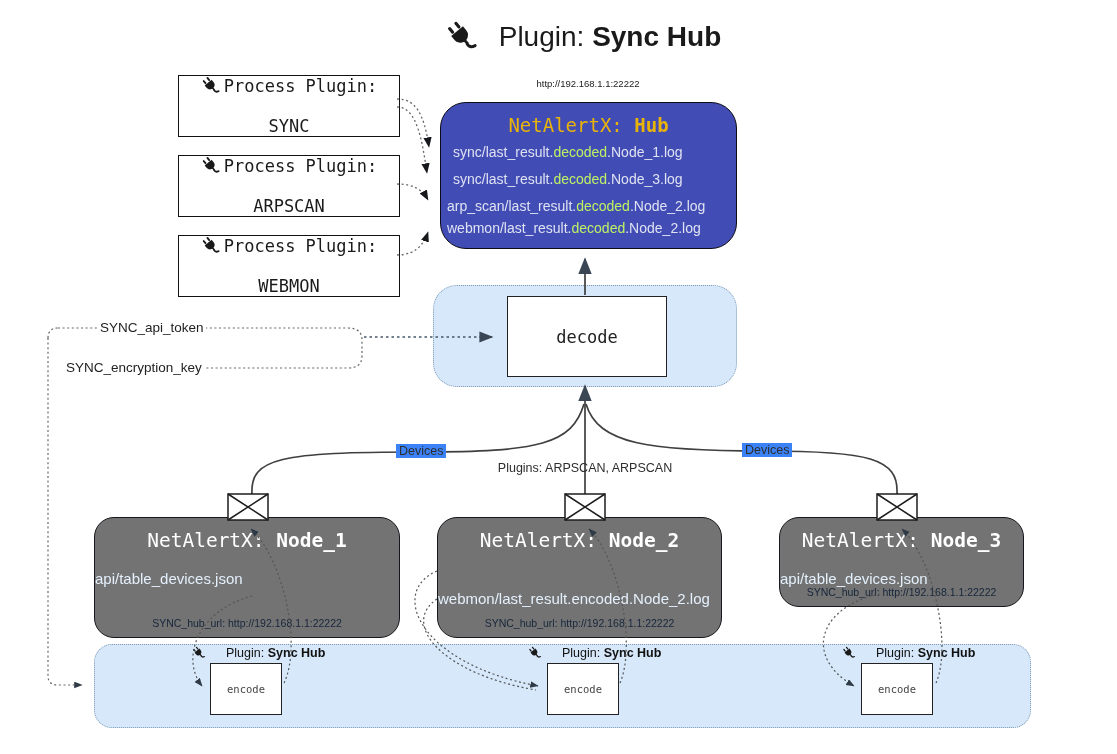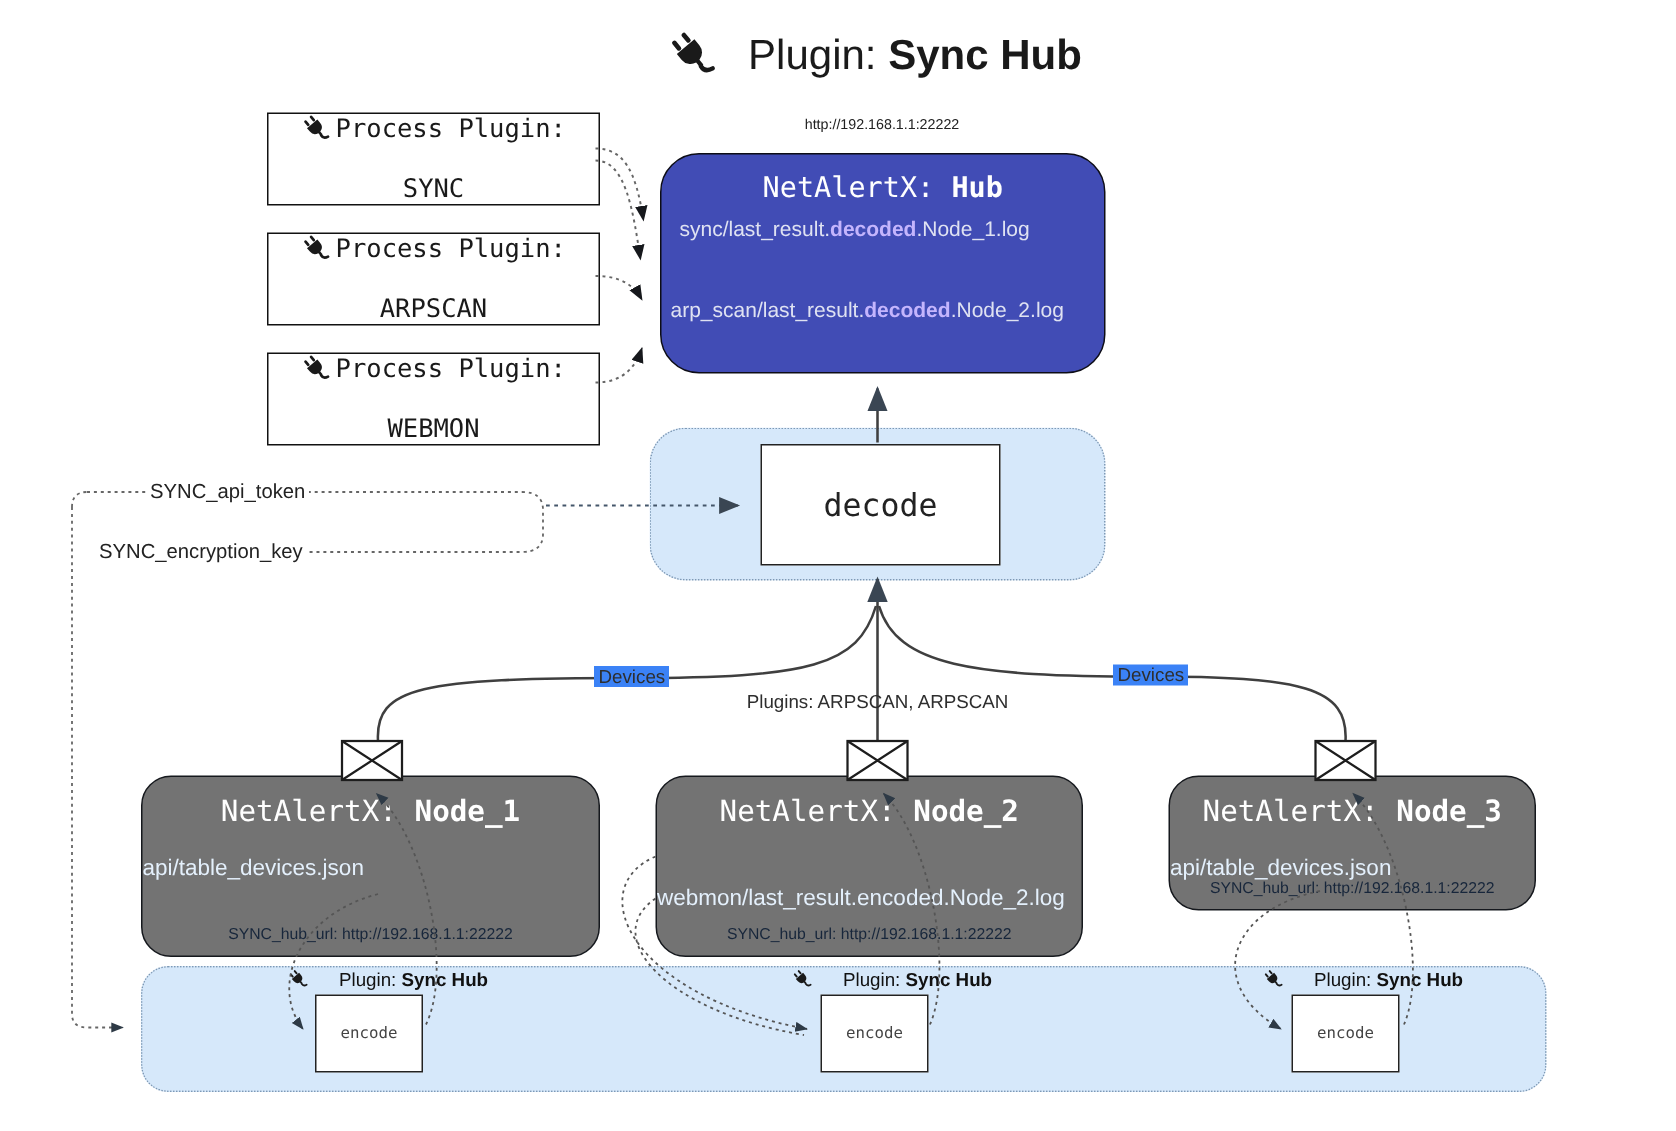--- a/index.html
+++ b/index.html
@@ -13,24 +13,24 @@
   .title-text{font-size:28px;color:#1a1a1a;}
   .title-text b{font-weight:bold;}
   
   .pbox{width:222px;height:62px;background:#fff;border:1.6px solid #111;box-sizing:border-box;
         display:flex;flex-direction:column;align-items:center;justify-content:center;gap:2px;}
   .pbox .l1{display:flex;align-items:center;gap:3px;font-size:17px;}
   .pbox .l2{font-size:17px;}
   
   .hub{width:297px;height:147px;background:#414CB5;border:1.8px solid #0d0d16;border-radius:26px;
        box-sizing:border-box;}
-  .hub-title{position:absolute;left:0;right:0;top:11px;text-align:center;font-size:19px;color:#ffffff;}
+  .hub-title{position:absolute;left:0;right:0;top:11px;text-align:center;font-size:19px;color:#eab308;}
   .hub-title b{font-weight:bold;}
   .hub-log{position:absolute;left:12px;font-size:14px;color:#DFE2F2;white-space:nowrap;}
-  .hub-log b{color:#c4b5fd;font-weight:bold;}
+  .hub-log b{color:#bef264;font-weight:normal;}
   
   .panel{background:#D6E8FA;border:1.6px dotted #7E99B5;box-sizing:border-box;}
   .whitebox{background:#fff;border:1.8px solid #222;box-sizing:border-box;
             display:flex;align-items:center;justify-content:center;}
   
   .node{background:#737373;border:1.8px solid #15181d;border-radius:20px;box-sizing:border-box;}
   .node-title{position:absolute;left:0;right:0;top:11px;text-align:center;font-size:19.5px;color:#fff;}
   .node-title b{font-weight:bold;}
   .node-file{position:absolute;left:0;right:0;font-size:15px;color:#E4F0FC;white-space:nowrap;}
   .node-url{position:absolute;left:0;right:0;bottom:8px;text-align:center;font-size:10.5px;color:#17263b;}
@@ -92,26 +92,28 @@
           <use href="#plug"></use>
         </svg>
         <span>Process Plugin:</span>
       </div>
     <div class="l2">WEBMON</div>
   </div>
 
   <div class="abs hub lay1" style="left:440px;top:102px;">
     <div class="hub-title mono"><span>NetAlertX:</span>&nbsp;<b>Hub</b></div>
     <div class="hub-log sans" style="top:41px;"><span>sync/last_result.</span><b>decoded</b><span>.Node_1.log</span></div>
+    <div class="hub-log sans" style="top:68px;"><span>sync/last_result.</span><b>decoded</b><span>.Node_3.log</span></div>
     <div class="hub-log sans" style="left:6px;top:95px;"><span>arp_scan/last_result.</span><b>decoded</b><span>.Node_2.log</span></div>
+    <div class="hub-log sans" style="left:6px;top:117px;"><span>webmon/last_result.</span><b>decoded</b><span>.Node_2.log</span></div>
   </div>
 
   <div class="abs panel lay1" style="left:433px;top:285px;width:304px;height:102px;border-radius:24px;"></div>
   <div class="abs whitebox lay1" style="left:507px;top:296px;width:160px;height:81px;">
-    <span class="mono" style="font-size:21px;color:#222;">decode</span>
+    <span class="mono" style="font-size:17px;color:#222;">decode</span>
   </div>
 
   <div class="abs node lay1" style="left:94px;top:517px;width:306px;height:121px;">
     <div class="node-title mono"><span>NetAlertX:</span>&nbsp;<b>Node_1</b></div>
     <div class="node-file sans" style="top:52px;">api/table_devices.json</div>
     <div class="node-url sans">SYNC_hub_url: http://192.168.1.1:22222</div>
   </div>
   <div class="abs node lay1" style="left:437px;top:517px;width:285px;height:121px;">
     <div class="node-title mono"><span>NetAlertX:</span>&nbsp;<b>Node_2</b></div>
     <div class="node-file sans" style="top:72px;">webmon/last_result.encoded.Node_2.log</div>

